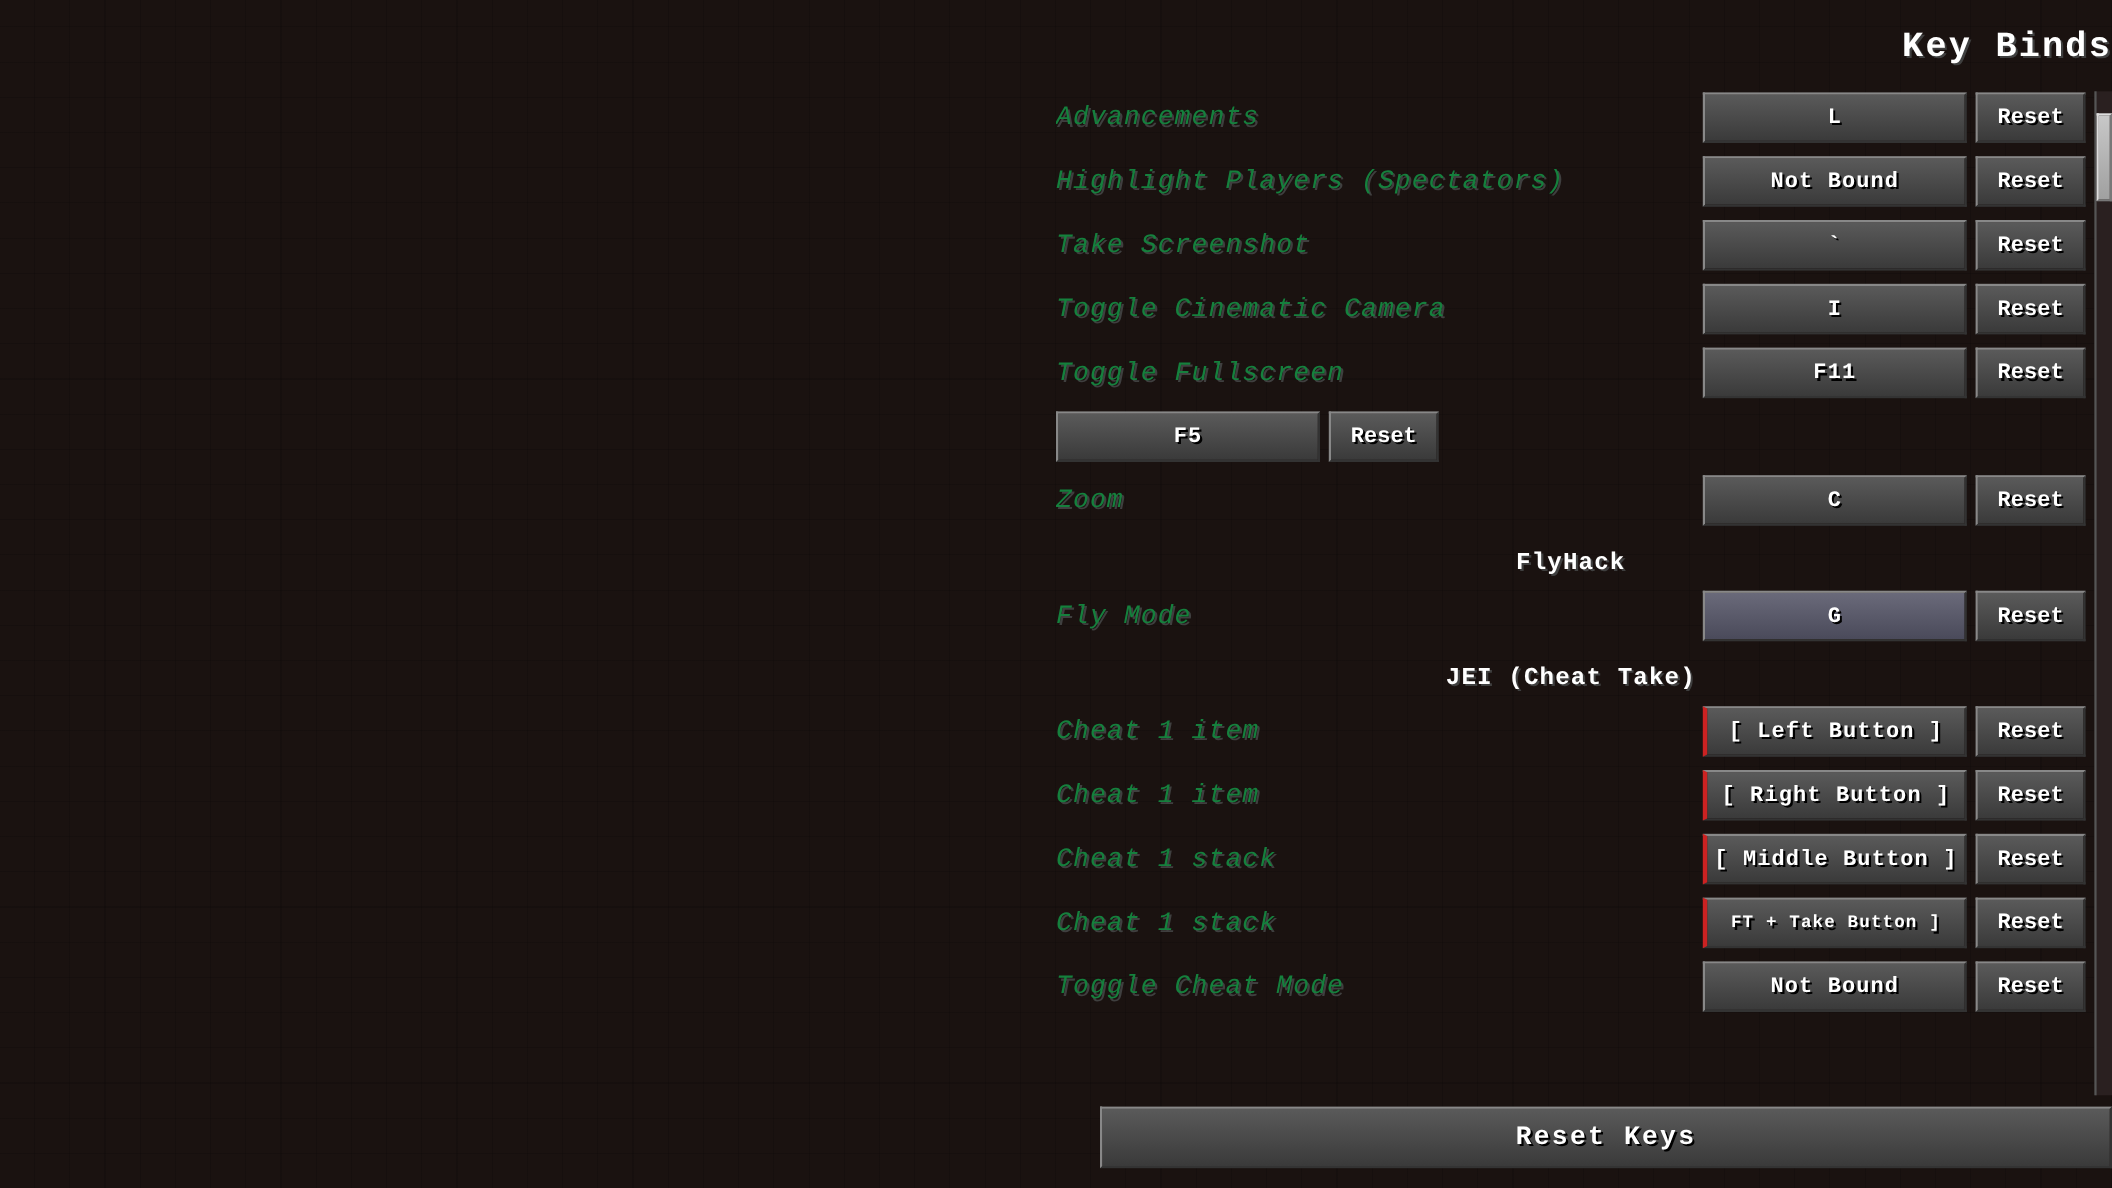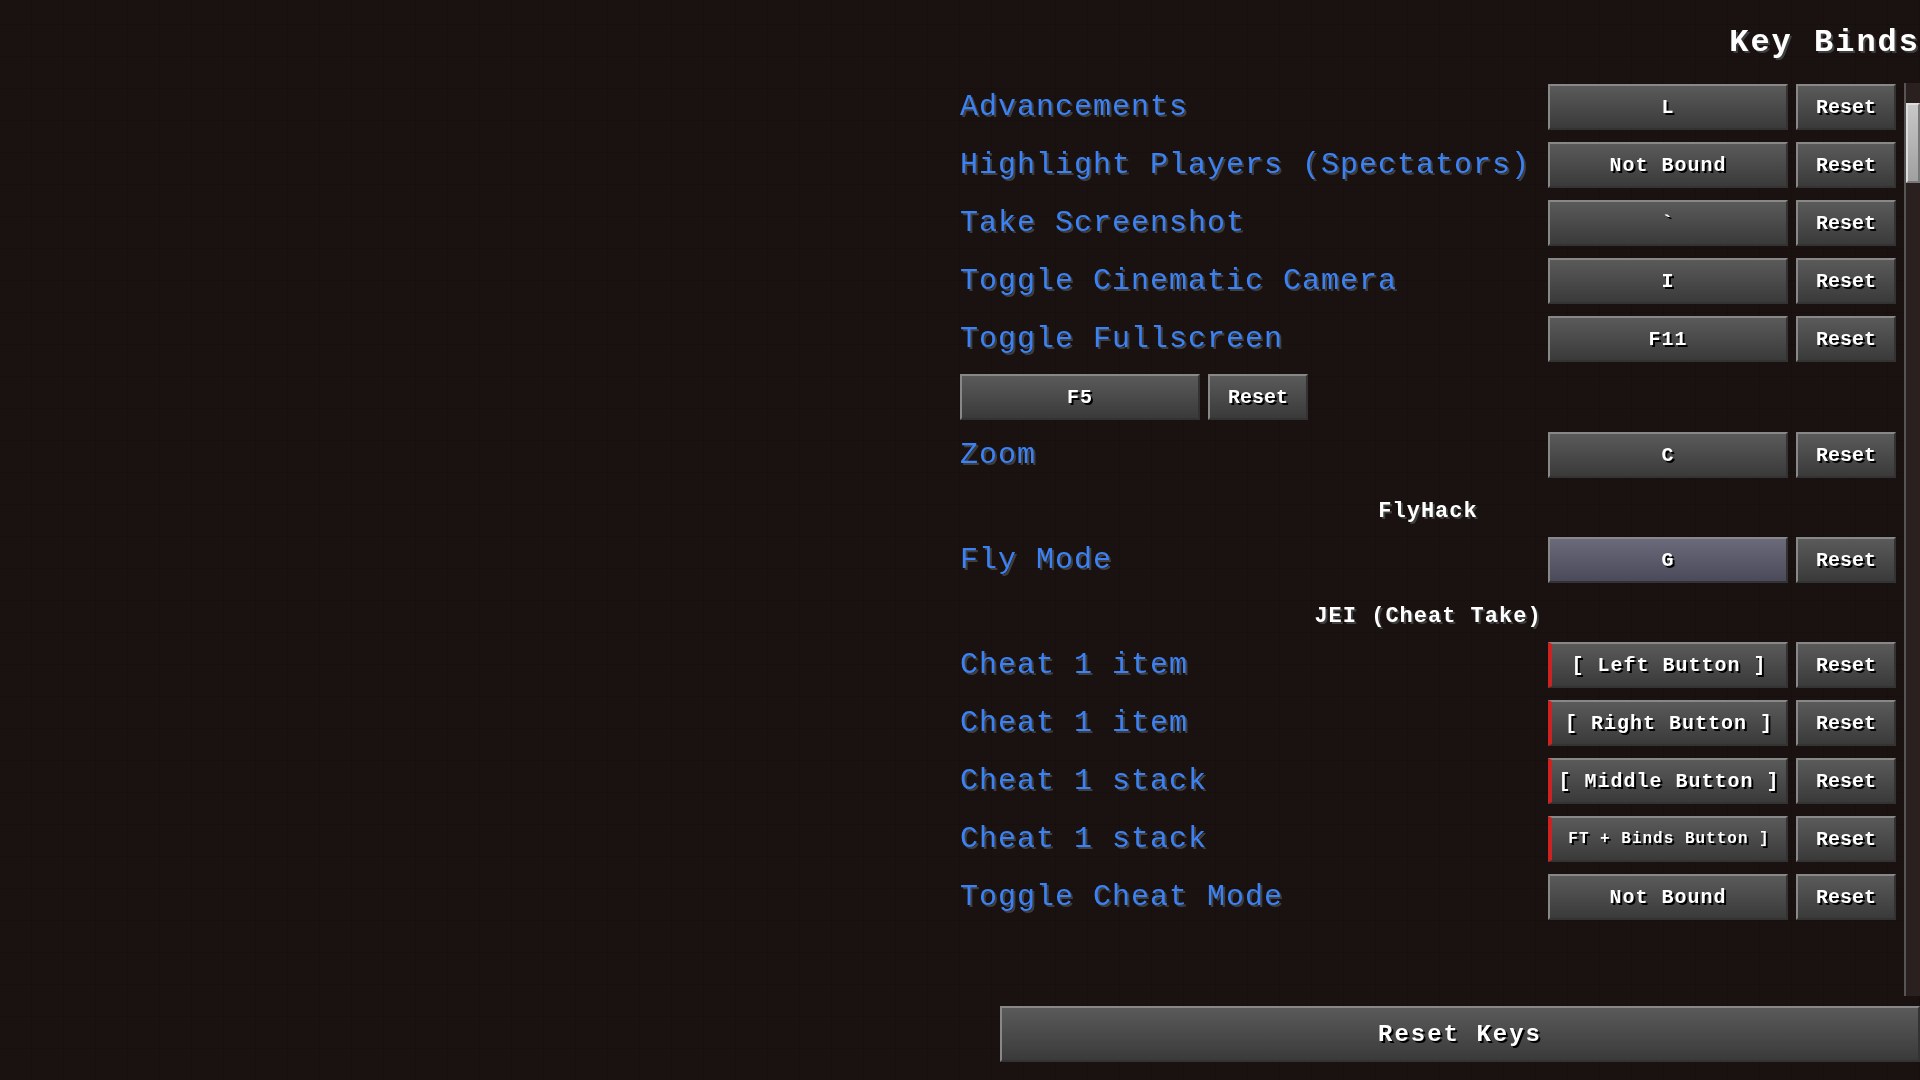--- a/index.html
+++ b/index.html
@@ -72,24 +72,25 @@
 
     .keybind-row {
       display: flex;
       align-items: center;
       margin-bottom: 6px;
       height: 52px;
     }
 
     .keybind-label {
       flex: 1;
-      font-size: 30px;
-      color: #3b82f6;
+      font-size: 24px;
+      color: #15803d;
       text-shadow: 2px 2px 0px #3f3f3f;
       letter-spacing: 1px;
+      font-style: italic;
     }
 
     .keybind-btn {
       width: 240px;
       height: 46px;
       background: linear-gradient(to bottom, #5a5a5a 0%, #3a3a3a 100%);
       border: 2px solid #888;
       border-bottom-color: #333;
       border-right-color: #333;
       color: #ffffff;
@@ -263,21 +264,21 @@
           <button class="keybind-btn conflict-left">[ Right Button ]</button>
           <button class="reset-btn">Reset</button>
         </div>
         <div class="keybind-row">
           <span class="keybind-label">Cheat 1 stack</span>
           <button class="keybind-btn conflict-left">[ Middle Button ]</button>
           <button class="reset-btn">Reset</button>
         </div>
         <div class="keybind-row">
           <span class="keybind-label">Cheat 1 stack</span>
-          <button class="keybind-btn conflict-left" style="font-size:16px;">FT + Binds Button ]</button>
+          <button class="keybind-btn conflict-left" style="font-size:16px;">FT + Take Button ]</button>
           <button class="reset-btn">Reset</button>
         </div>
         <div class="keybind-row">
           <span class="keybind-label">Toggle Cheat Mode</span>
           <button class="keybind-btn">Not Bound</button>
           <button class="reset-btn">Reset</button>
         </div>
       </div>
     </div>
 

